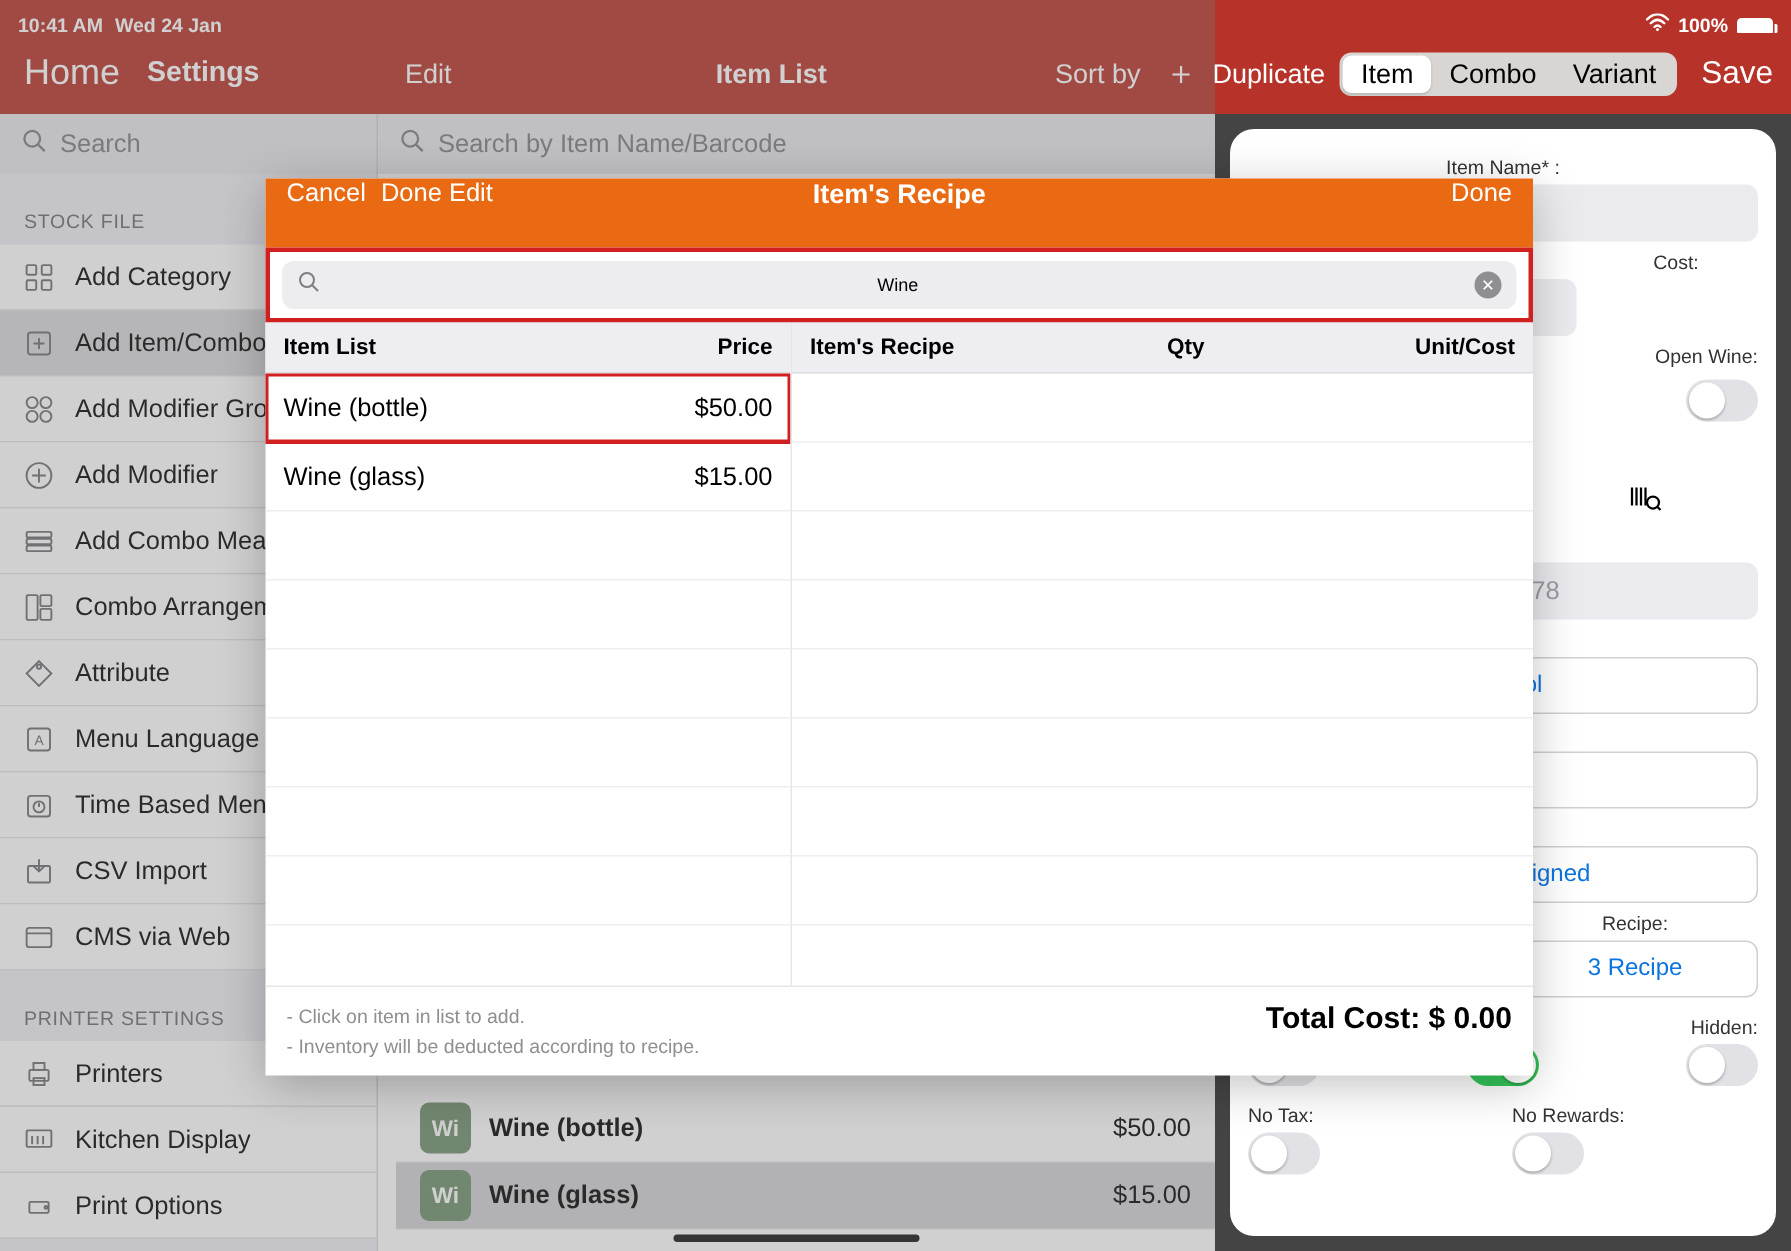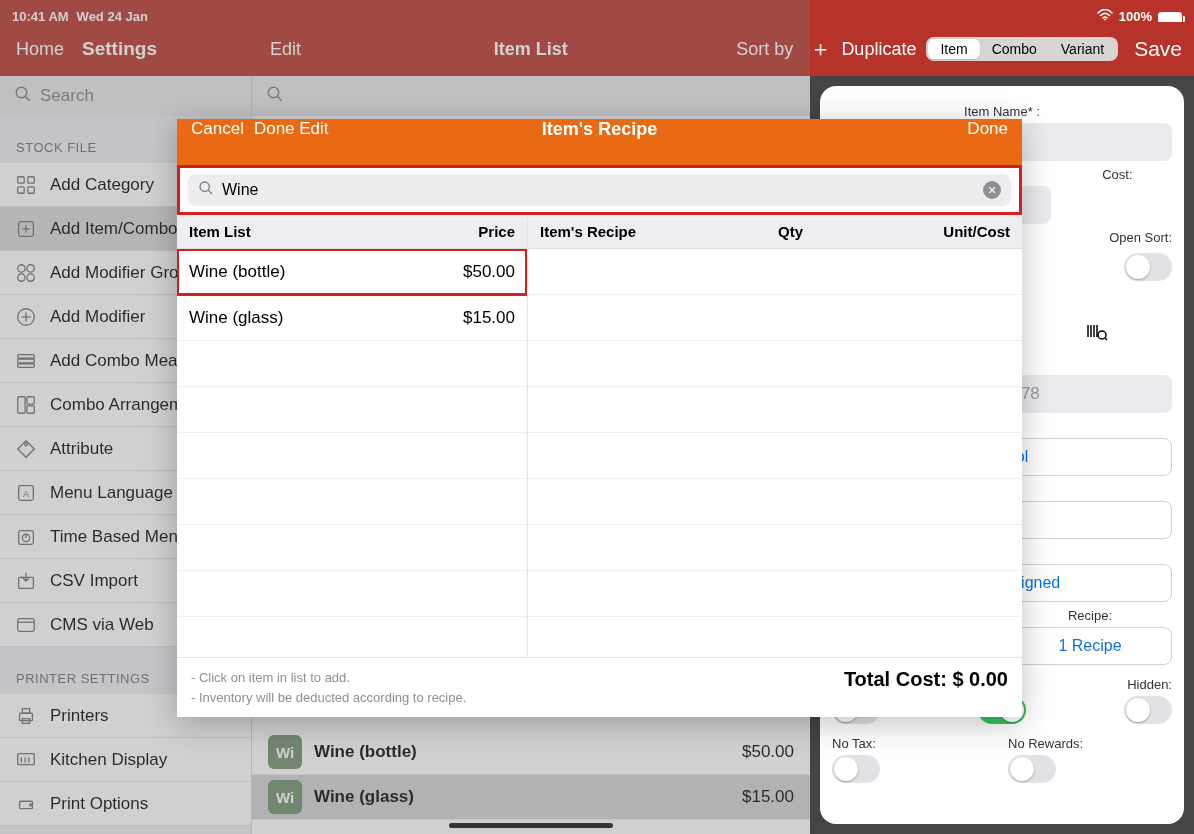--- a/index.html
+++ b/index.html
@@ -9,31 +9,31 @@
 
 
 .status-bar { position: absolute; top: 0; left: 0; right: 0; height: 22px; background: #b73228; color: #fff; display: flex; align-items: center; padding: 16px 12px; font-size: 13px; font-weight: 600; }
 .status-bar .right { margin-left: auto; display: flex; align-items: flex-end; gap: 6px; }
 .battery { display: inline-block; width: 24px; height: 12px; border: 1.5px solid #fff; border-radius: 3px; position: relative; background: #fff; }
 .battery::after { content: ""; position: absolute; right: -4px; top: 3px; width: 2px; height: 6px; background: #fff; border-radius: 0 1px 1px 0; }
 
 
 .top-toolbar { position: absolute; top: 22px; left: 0; right: 0; height: 54px; background: #b73228; display: flex; align-items: center; color: #fff; }
 .tb-left { width: 252px; display: flex; align-items: center; padding-left: 16px; gap: 18px; }
-.tb-left .home { font-size: 18px; }
+.tb-left .home { font-size: 24px; }
 .tb-left .settings { font-size: 19px; font-weight: 700; }
 .tb-mid { flex: 1; position: relative; display: flex; align-items: center; }
 .tb-mid .edit { position: absolute; left: 18px; font-size: 18px; }
 .tb-mid .title { margin: 0 auto; font-size: 18px; font-weight: 700; }
 .tb-mid .sortby { position: absolute; right: 16px; font-size: 18px; }
 .tb-right { display: flex; align-items: center; padding-right: 12px; gap: 10px; }
 .tb-right .plus { font-size: 22px; font-weight: 300; }
 .tb-right .dup { font-size: 18px; }
 .seg { display: flex; background: #d9d5d3; border-radius: 8px; padding: 2px; }
-.seg .seg-btn { padding: 2px 12px; font-size: 14px; border-radius: 6px; color: #000; }
+.seg .seg-btn { padding: 2px 12px; font-size: 18px; border-radius: 6px; color: #000; }
 .seg .seg-btn.active { background: #fff; box-shadow: 0 1px 2px rgba(0,0,0,.15); }
 .tb-right .save { font-size: 21px; color: #fff; margin-left: 6px; }
 
 
 .search-row { position: absolute; top: 76px; left: 0; right: 0; height: 40px; display: flex; }
 .search-left, .search-mid { display: flex; align-items: center; background: #e7e7ec; }
 .search-left { width: 252px; border-right: 1px solid #d0d0d5; }
 .search-mid { flex: 1; }
 .search-field { display: flex; align-items: center; gap: 8px; padding: 0 14px; color: #7d7d82; font-size: 17px; width: 100%; }
 .search-icon svg { width: 18px; height: 18px; stroke: #7d7d82; }
@@ -72,21 +72,21 @@
 
 
 .dimmer { position: absolute; inset: 0; background: rgba(120,120,120,.35); }
 .modal { position: absolute; left: 177px; top: 119px; width: 845px; height: 598px; background: #fff; box-shadow: 0 6px 30px rgba(0,0,0,.25); display: flex; flex-direction: column; }
 .modal-header { height: 46px; background: #e96a12; color: #fff; display: flex; align-items: flex-start; padding: 0 14px; font-size: 17px; }
 .modal-header .left-actions { display: flex; gap: 10px; }
 .modal-header .title { position: absolute; left: 50%; transform: translateX(-50%); font-weight: 700; font-size: 18px; }
 .modal-header .done { margin-left: auto; }
 .modal-search-wrap { padding: 6px 8px; border: 3px solid #d02020; border-left-width:3px; border-right-width:3px; }
 .modal-search { display: flex; align-items: center; height: 32px; background: #ededf0; border-radius: 8px; padding: 0 10px; gap: 8px; }
-.modal-search .txt { flex: 1; font-size: 16px; color: #000; }
+.modal-search .txt { flex: 1; font-size: 12px; color: #000; text-align: center; }
 .clear-x { width: 18px; height: 18px; border-radius: 9px; background: #8e8e93; color: #fff; display: flex; align-items: center; justify-content: center; font-size: 11px; }
 .modal-columns { flex: 1; display: flex; min-height: 0; }
 .col { display: flex; flex-direction: column; min-height: 0; }
 .col.left { width: 350px; }
 .col.right { flex: 1; border-left: 1px solid #e5e5ea; }
 .col-head { display: flex; height: 34px; align-items: center; background: #eeeef2; padding: 0 12px; font-size: 15px; font-weight: 700; border-bottom: 1px solid #ddd; }
 .col-head .h-price, .col-head .h-qty, .col-head .h-unit { margin-left: auto; }
 .col-head .h-qty { margin-left: auto; width: 80px; text-align: right; }
 .col-head .h-unit { width: 120px; text-align: right; }
 .col-body { flex: 1; overflow: hidden; }
@@ -156,20 +156,21 @@
       </div>
     </div>
     <div class="search-mid">
       <div class="search-field">
         <span class="search-icon">
           <svg viewBox="0 0 24 24">
               <circle cx="10" cy="10" r="7" fill="none" stroke-width="2"></circle>
               <line x1="15" y1="15" x2="21" y2="21" stroke-width="2"></line>
             </svg>
         </span>
+        <span>Search by Item Name/Barcode</span>
       </div>
     </div>
   </div>
 
   <div class="sidebar">
     <div class="section-header">STOCK FILE</div>
     <div class="side-item">
         <span class="side-icon">
           <svg viewBox="0 0 24 24">
             <rect x="3" y="3" width="7" height="7" rx="1"></rect>
@@ -304,21 +305,21 @@
           <svg viewBox="0 0 24 24">
             <rect x="5" y="9" width="14" height="8" rx="1"></rect>
             <circle cx="17" cy="13" r="1"></circle>
           </svg>
         </span>
         <span class="trunc">Print Options</span>
       </div>
   </div>
 
   <div class="item-panel">
-    <div style="position:absolute;bottom:0;left:0;right:0;">
+    <div style="position:absolute;bottom:0;left:12px;right:0;">
       <div class="item-row">
         <div class="item-badge" style="background:#6f8f6b">Wi</div>
         <span class="name">Wine (bottle)</span>
         <span class="price">$50.00</span>
       </div>
       <div class="item-row selected">
         <div class="item-badge" style="background:#6f8f6b">Wi</div>
         <span class="name">Wine (glass)</span>
         <span class="price">$15.00</span>
       </div>
@@ -345,21 +346,21 @@
         </div>
       </div>
       <div class="two-col">
         <div>
           <div class="field-label">ay Price:</div>
           <div class="fld">
               <span>00</span>
             </div>
         </div>
         <div>
-          <div class="field-label" style="text-align:right">Open Sort:</div>
+          <div class="field-label" style="text-align:right">Open Wine:</div>
           <div style="display:flex;justify-content:flex-end;padding-top:4px">
               <div class="toggle">
                 <div class="knob"></div>
               </div>
             </div>
         </div>
       </div>
       <div class="field-label">e No:</div>
       <div class="two-col">
         <div class="fld" style="flex:1">
@@ -395,21 +396,21 @@
       <div class="two-col">
         <div>
           <div class="field-label">ty:</div>
           <div class="link-btn">
               <span>ne</span>
             </div>
         </div>
         <div>
           <div class="field-label" style="text-align:center">Recipe:</div>
           <div class="link-btn">
-              <span>1 Recipe</span>
+              <span>3 Recipe</span>
             </div>
         </div>
       </div>
       <div class="two-col" style="margin-top:6px">
         <div>
             <div class="field-label">&nbsp;</div>
             <div class="toggle">
               <div class="knob"></div>
             </div>
           </div>

